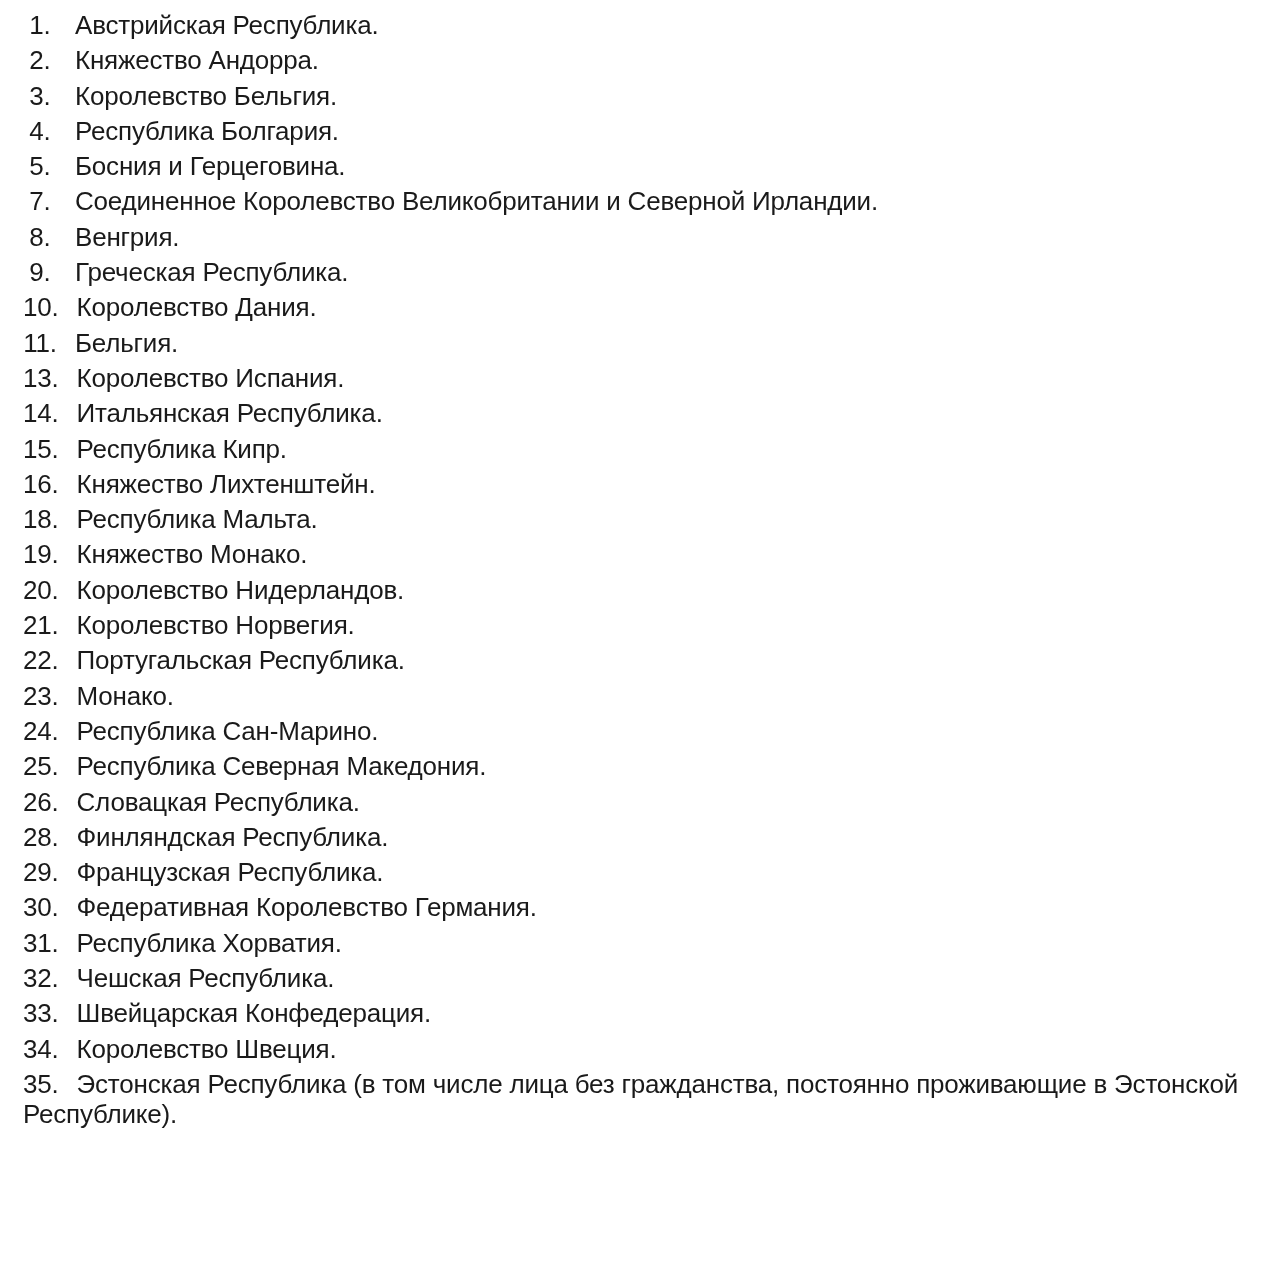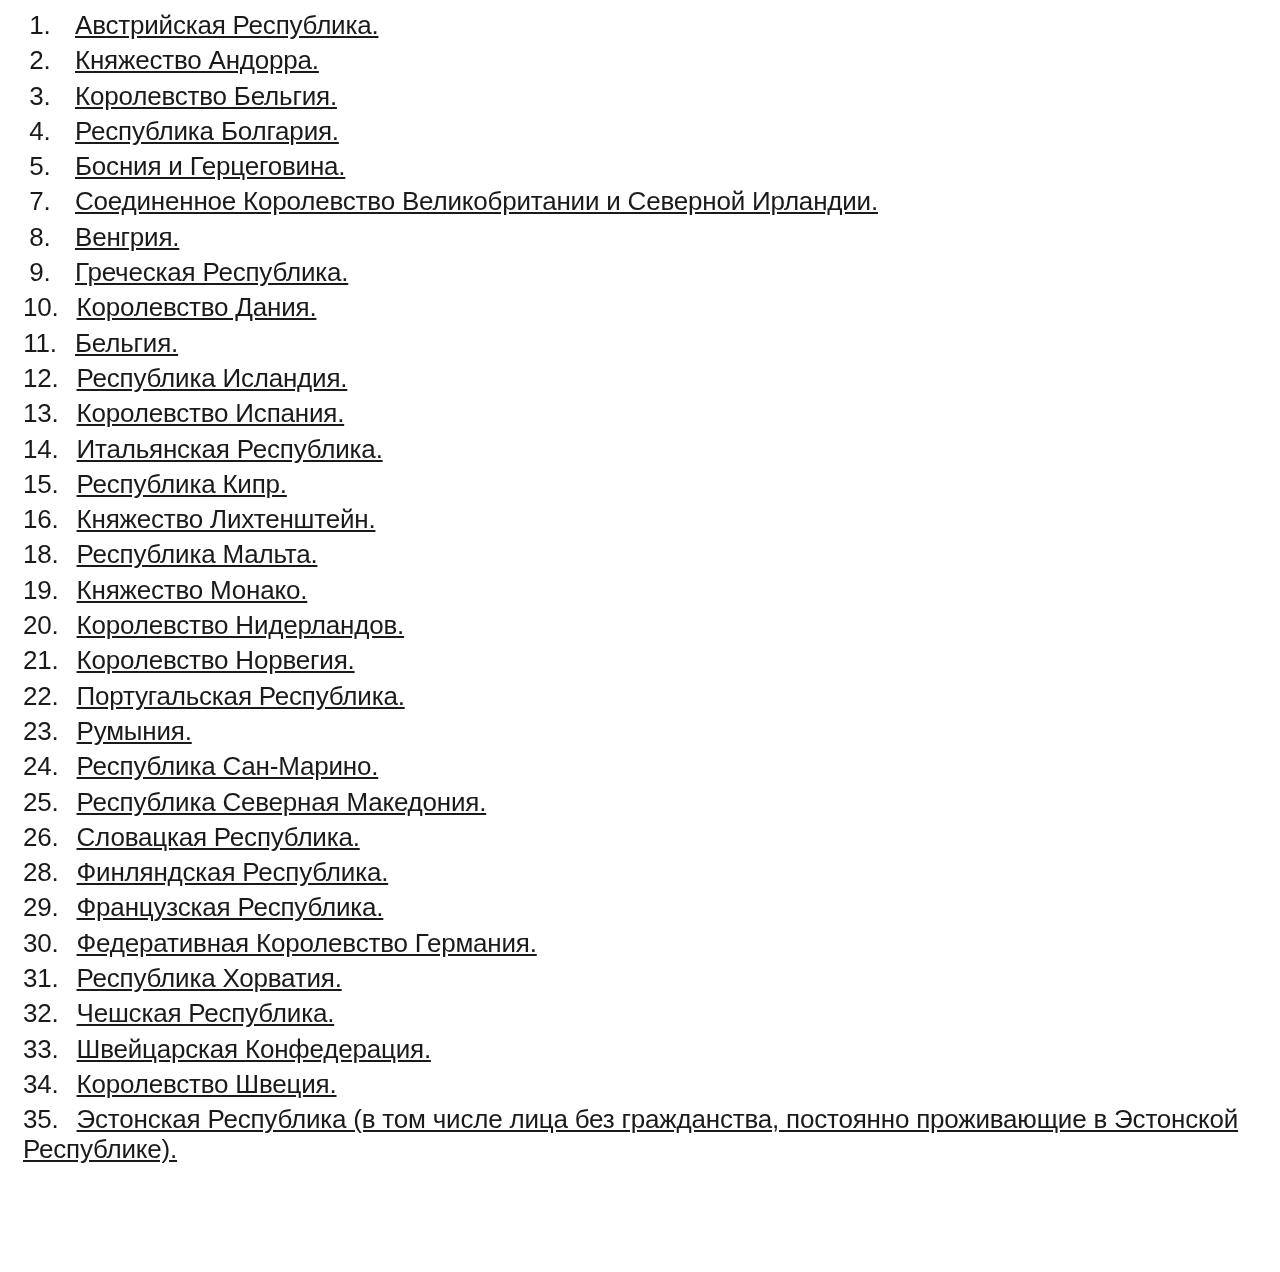--- a/index.html
+++ b/index.html
@@ -12,21 +12,20 @@
     box-sizing: border-box;
     background: #ffffff;
     color: #1a1a1a;
     font-family: "Liberation Sans", sans-serif;
     font-size: 26px;
     letter-spacing: -0.2px;
     padding: 10px 32px 10px 23px;
   }
   .country-list {
     display: block;
-    text-decoration: underline;
   }
   .row {
     line-height: 30px;
     margin-bottom: 5.3px;
   }
   .num {
     display: inline-block;
     min-width: 34px;
     text-align: center;
     margin-right: 18px;
@@ -74,23 +73,20 @@
   </div>
 
   <div class="row">
     <span class="num">10.</span><span class="txt">Королевство Дания.</span>
   </div>
 
   <div class="row">
     <span class="num">11.</span><span class="txt">Бельгия.</span>
   </div>
 
-  <div class="row">
-    <span class="num">12.</span><span class="txt">Республика Исландия.</span>
-  </div>
 
   <div class="row">
     <span class="num">13.</span><span class="txt">Королевство Испания.</span>
   </div>
 
   <div class="row">
     <span class="num">14.</span><span class="txt">Итальянская Республика.</span>
   </div>
 
   <div class="row">
@@ -116,21 +112,21 @@
 
   <div class="row">
     <span class="num">21.</span><span class="txt">Королевство Норвегия.</span>
   </div>
 
   <div class="row">
     <span class="num">22.</span><span class="txt">Португальская Республика.</span>
   </div>
 
   <div class="row">
-    <span class="num">23.</span><span class="txt">Румыния.</span>
+    <span class="num">23.</span><span class="txt">Монако.</span>
   </div>
 
   <div class="row">
     <span class="num">24.</span><span class="txt">Республика Сан-Марино.</span>
   </div>
 
   <div class="row">
     <span class="num">25.</span><span class="txt">Республика Северная Македония.</span>
   </div>
 

